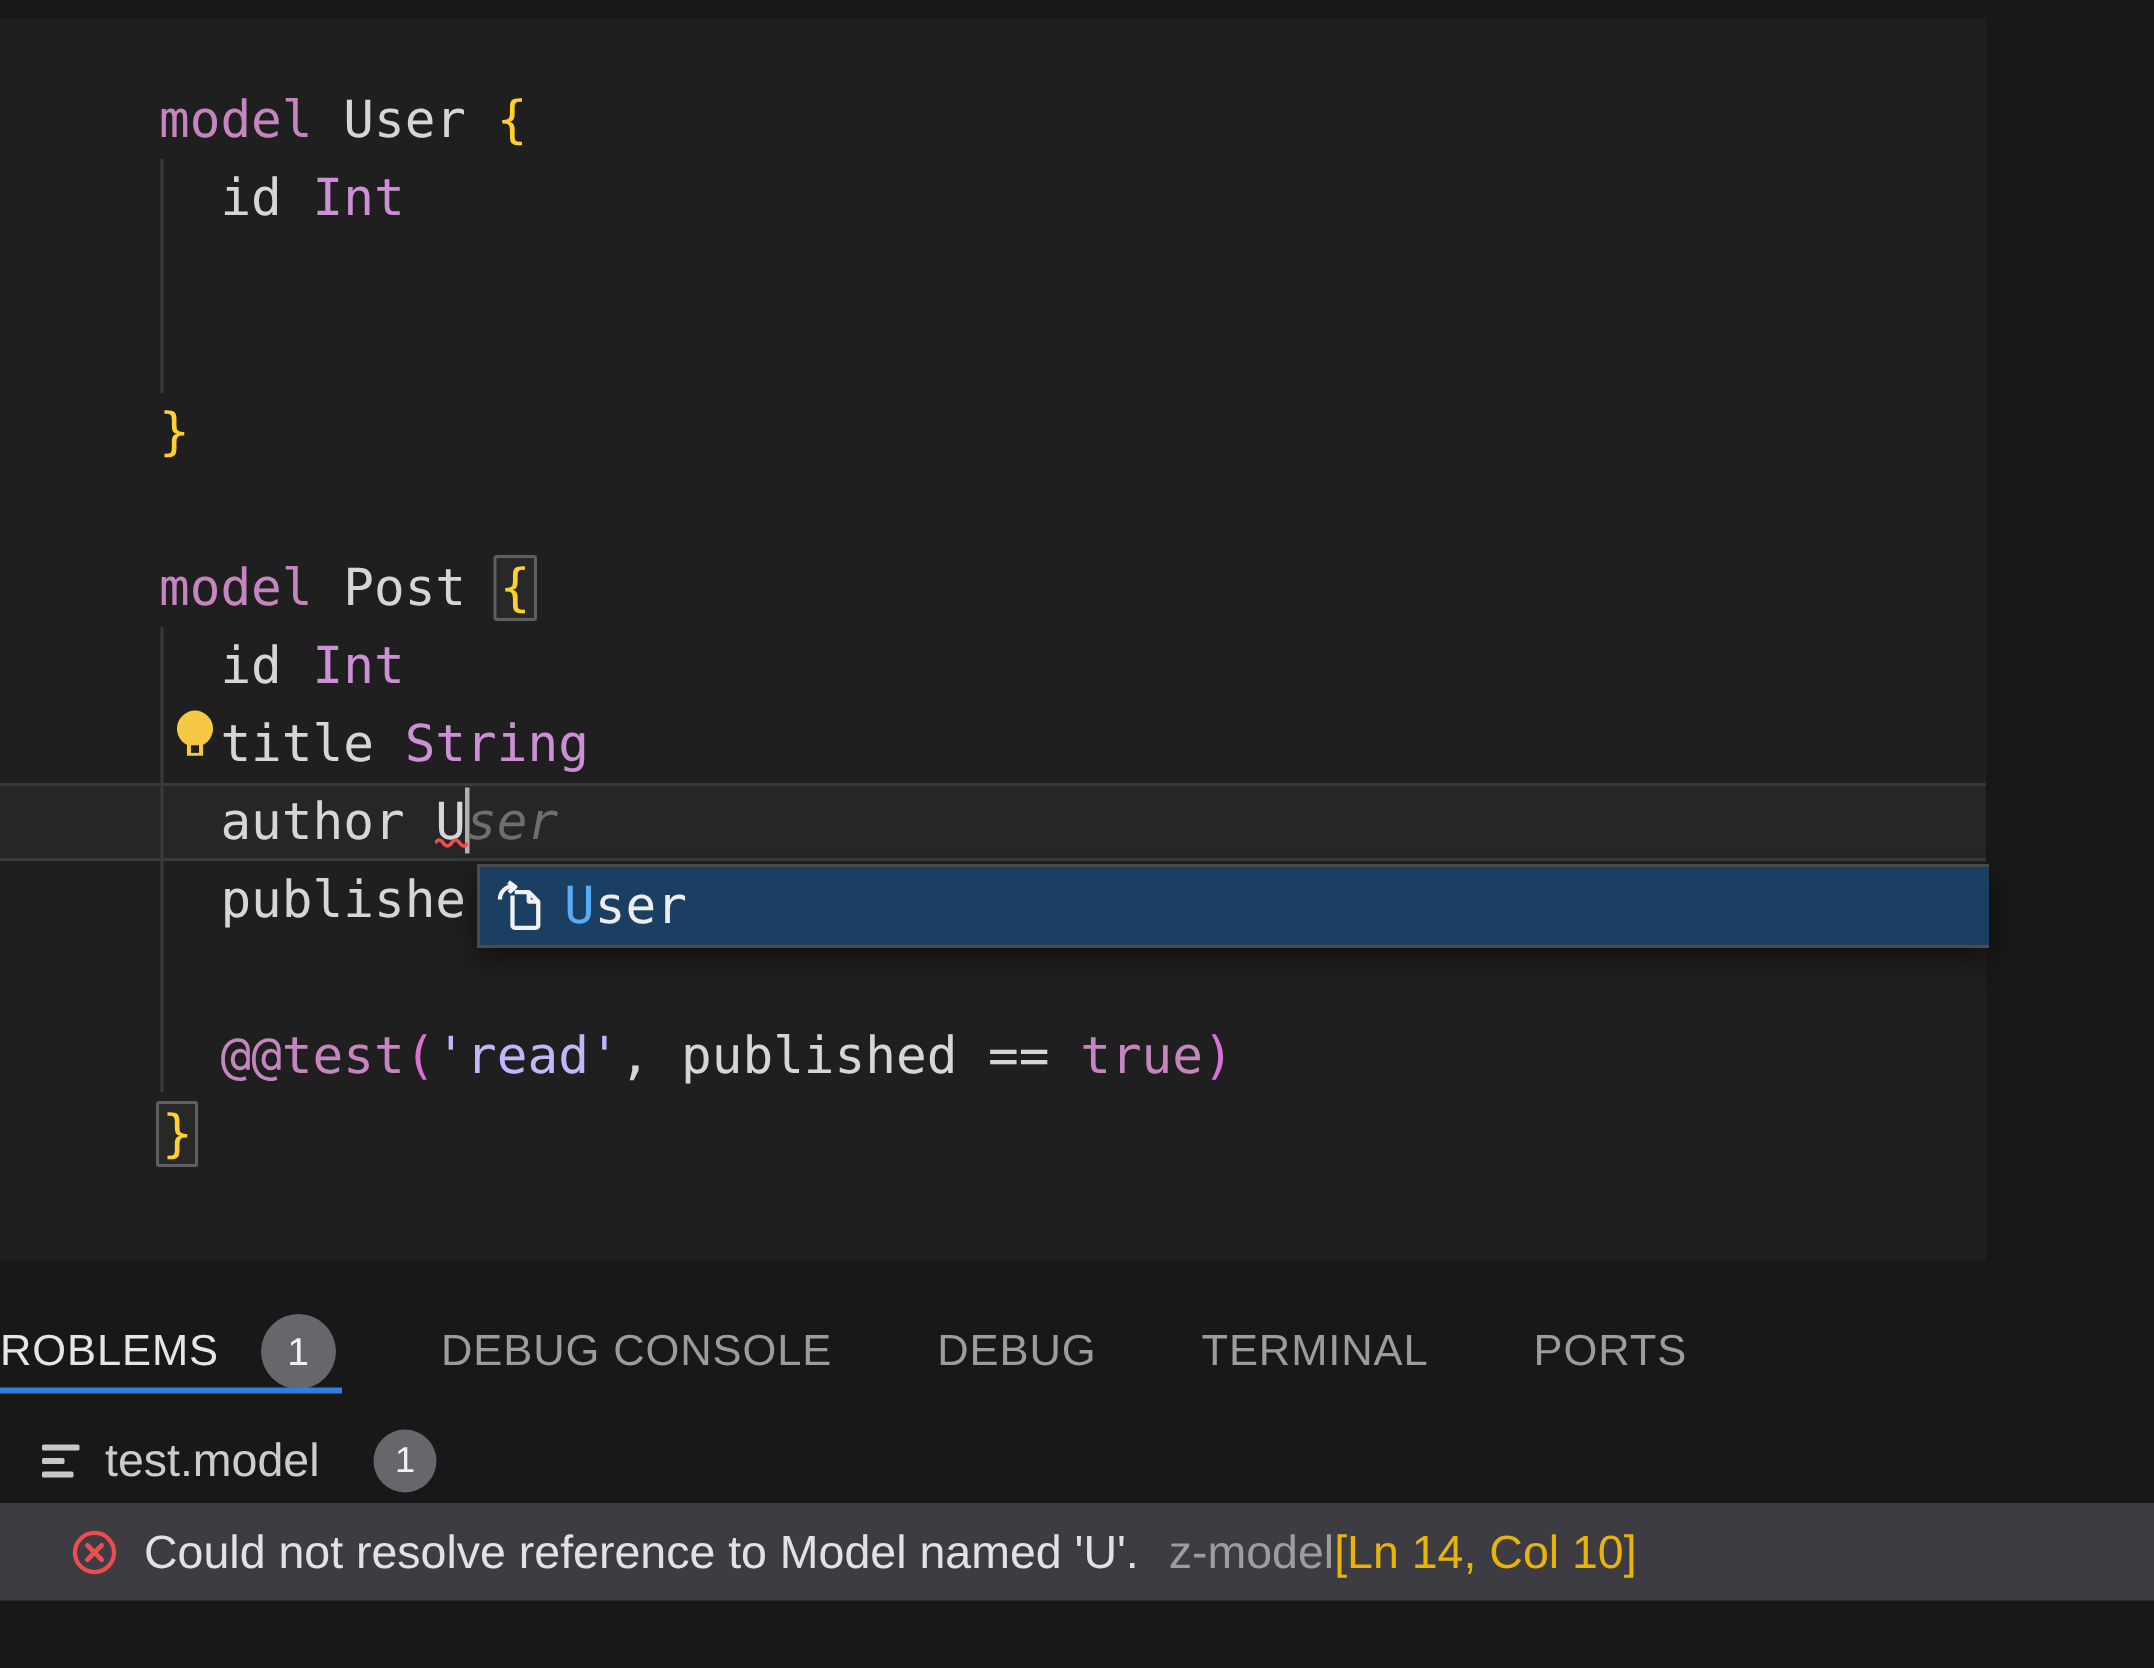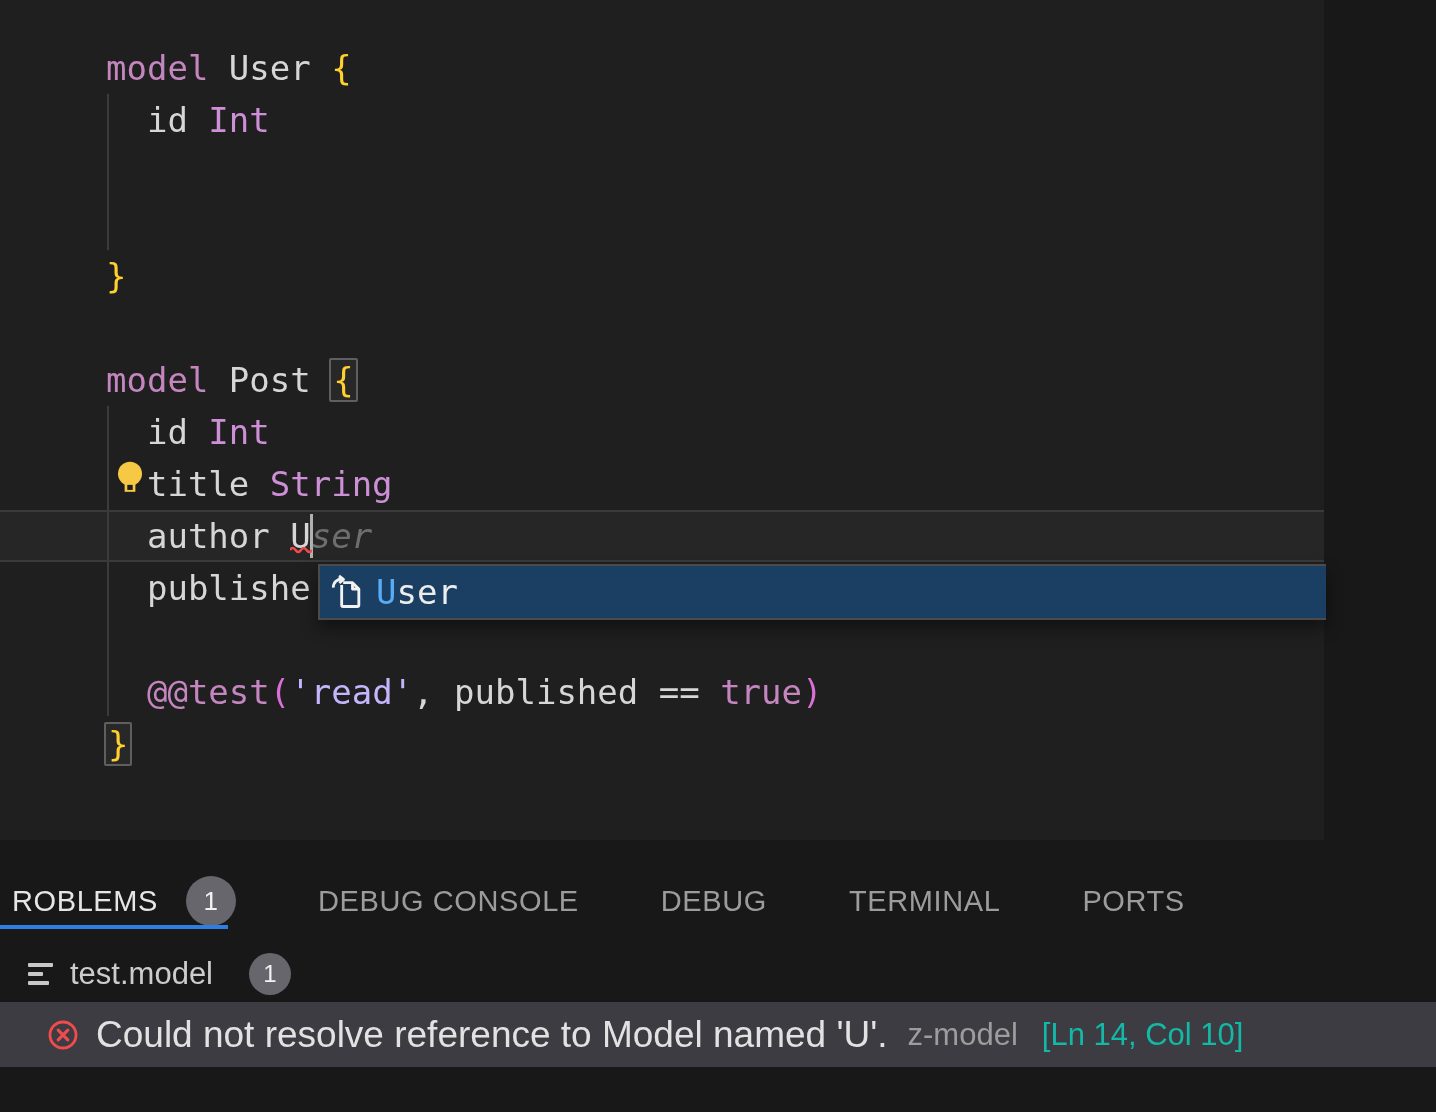--- a/index.html
+++ b/index.html
@@ -1,20 +1,20 @@
 <!DOCTYPE html>
 <html><head>
 <meta charset="utf-8">
 <style>
   html,body{margin:0;padding:0;background:#181818;}
   #screen{position:relative;width:1436px;height:1112px;overflow:hidden;
           font-family:"Liberation Sans","DejaVu Sans",sans-serif;}
 
   
-  .editor{position:absolute;left:0;top:0;width:1324px;height:840px;background:#1F1F1F;}
+  .editor{position:absolute;left:0;top:12px;width:1324px;height:840px;background:#1F1F1F;}
   .code-line{position:absolute;left:106px;height:52px;line-height:52px;white-space:pre;
              font-family:"DejaVu Sans Mono","Liberation Mono",monospace;font-size:34px;color:#D6D6D6;}
   .tk-kw{color:#C586C0;}
   .tk-type{color:#CD8FD6;}
   .tk-fg{color:#D6D6D6;}
   .tk-brace{color:#FFD02E;}
   .tk-orchid{color:#DA70D6;}
   .tk-str{color:#c4b5fd;}
   .ghost{color:#6E6E6E;font-style:italic;}
   .match{border:2px solid #5F5F5F;border-radius:2px;background:rgba(110,110,110,0.12);
@@ -37,36 +37,36 @@
   .suggest-row{display:flex;align-items:center;gap:8px;padding-left:8px;
                font-family:"DejaVu Sans Mono","Liberation Mono",monospace;font-size:34px;}
   .sug-match{color:#58ABF5;}
   .sug-rest{color:#EDEDED;}
 
   
   .panel{position:absolute;left:0;right:0;bottom:0;height:272px;background:#181818;color:#9C9C9C;}
   .tabs{position:absolute;left:0;top:36px;display:flex;gap:70px;align-items:center;
         font-size:29px;letter-spacing:0.6px;}
   .tab{display:flex;align-items:center;gap:28px;cursor:default;}
-  .tab .lbl{color:#9C9C9C;padding-left:12px;}
+  .tab .lbl{color:#9C9C9C;}
   .tab.active .lbl{color:#E6E6E6;}
   .badge{min-width:50px;height:50px;border-radius:25px;background:#66666C;color:#F2F2F2;
          font-size:26px;display:flex;align-items:center;justify-content:center;}
   .tab-underline{position:absolute;left:0;top:85px;width:228px;height:4px;background:#2E7DE0;}
   .file-row{position:absolute;left:0;top:110px;height:48px;display:flex;align-items:center;padding-left:28px;}
   .file-icon{width:26px;height:26px;display:flex;flex-direction:column;justify-content:center;gap:5px;}
   .file-icon i{display:block;height:4px;background:#C8C8C8;border-radius:1px;}
   .file-icon i.b1{width:25px;}.file-icon i.b2{width:15px;}.file-icon i.b3{width:21px;}
   .file-name{margin-left:16px;font-size:31px;color:#CCCCCC;}
   .file-badge{margin-left:36px;min-width:42px;height:42px;border-radius:21px;font-size:24px;}
   .error-row{position:absolute;left:0;right:0;top:162px;height:65px;background:#3C3C42;
              display:flex;align-items:center;padding-left:46px;box-sizing:border-box;}
-  .error-msg{margin-left:16px;font-size:37px;color:#E2E2E2;}
+  .error-msg{margin-left:16px;font-size:31px;color:#E2E2E2;}
   .error-src{margin-left:20px;font-size:31px;color:#9D9D9D;}
-  .error-loc{margin-left:24px;font-size:31px;color:#14b8a6;}
+  .error-loc{font-size:31px;color:#eab308;}
 </style>
 </head>
 <body>
 
 <div id="screen">
 
   <div class="editor">
 
     <div class="cur-line"></div>
     <div class="indent-guide guide-1"></div>

